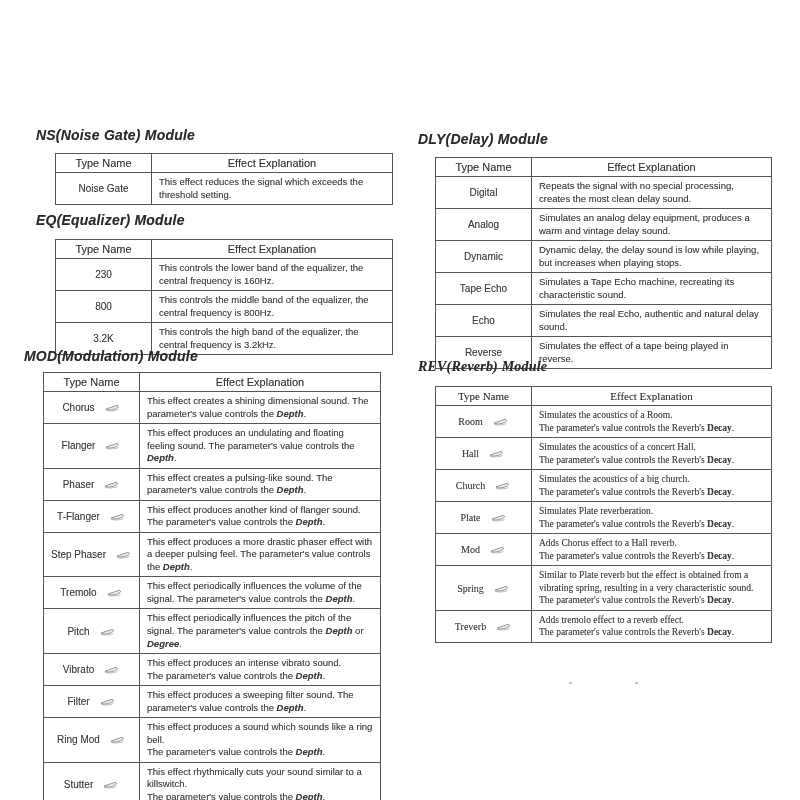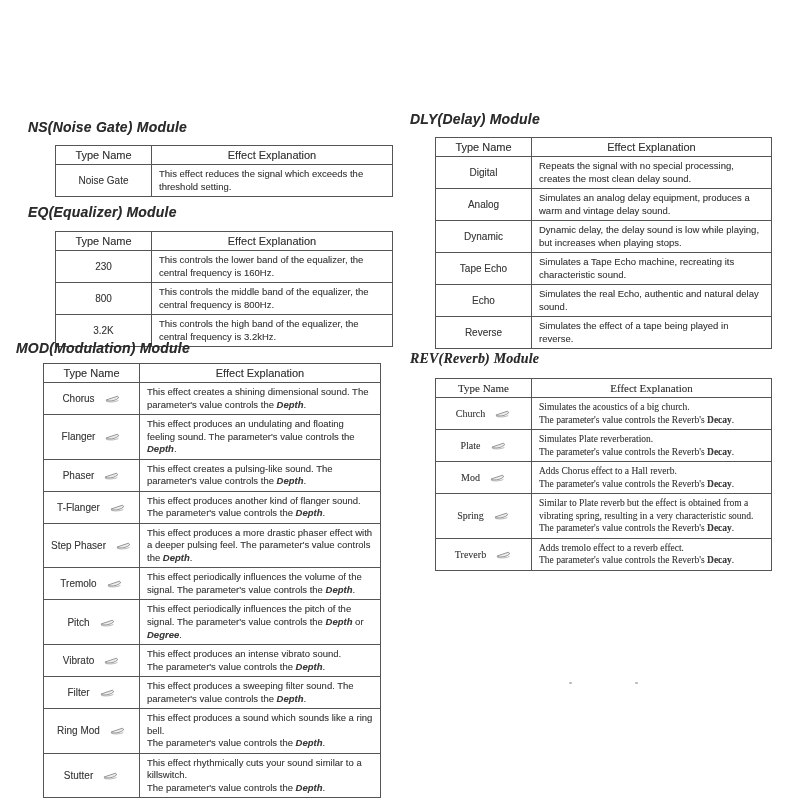--- a/index.html
+++ b/index.html
@@ -4,21 +4,21 @@
 <style>
   html,body{margin:0;padding:0;}
   body{
     width:800px;height:800px;position:relative;overflow:hidden;
     background:#ffffff;
     font-family:"Liberation Sans","DejaVu Sans",sans-serif;
     color:#3a3a3a;
   }
   .module{position:absolute;}
   .module-title{
-    margin:0;
+    margin:8px;
     font-size:14px;font-weight:700;font-style:italic;
     color:#2b2b2b;letter-spacing:.2px;
     text-shadow:0 0 .4px rgba(0,0,0,.35);
   }
   .fx-table{
     border-collapse:collapse;
     table-layout:fixed;
     background:#fff;
   }
   .fx-table th,.fx-table td{
@@ -41,21 +41,21 @@
     padding:3px 7px;height:25px;
     text-shadow:0 0 .4px rgba(0,0,0,.3);
   }
   .expl-cell b{font-weight:700;}
   .module-mod .expl-cell b{font-style:italic;}
   .pedal{flex:0 0 auto;}
   
   #sec-ns {left:28px; top:119px; width:370px;}
   #sec-eq {left:28px; top:204px; width:370px;}
   #sec-mod{left:16px; top:340px; width:370px;}
-  #sec-dly{left:410px;top:111px; width:368px;}
+  #sec-dly{left:410px;top:123px; width:368px;}
   #sec-rev{left:410px;top:351px; width:368px;font-family:Liberation Serif, serif;}
   #sec-ns .fx-table {margin:10px 0 0 27px;width:338px;}
   #sec-eq .fx-table {margin:11px 0 0 27px;width:338px;}
   #sec-mod .fx-table{margin:7px  0 0 27px;width:338px;}
   #sec-dly .fx-table{margin:10px 0 0 25px;width:337px;}
   #sec-rev .fx-table{margin:11px 0 0 25px;width:337px;}
   #sec-ns .expl-cell{height:22px;}
   
   .speck{position:absolute;width:3px;height:2px;background:#b9b9b9;border-radius:1px;}
   .speck.s1{left:569px;top:682px;}
@@ -295,20 +295,40 @@
   <table class="fx-table">
     <thead>
       <tr>
         <th class="c-type">Type Name</th>
         <th class="c-expl">Effect Explanation</th>
       </tr>
     </thead>
     <tbody>
         <tr>
           <td class="type-cell c-type"><span class="type-inner">
+              <span>Room</span>
+              <svg class="pedal" width="17" height="9" viewBox="0 0 22 11">
+                <path d="M2.5 7.5 L17.5 2.5 L19 4.6 L16.3 6.6 C12 8.8 7 9.1 3.4 8.4 Z" fill="#ededed" stroke="#7a7a7a" stroke-width="1"></path>
+                <path d="M3 9.4 C8.5 10.5 14.5 10 18.6 8.1" fill="none" stroke="#9a9a9a" stroke-width="0.9"></path>
+              </svg>
+            </span></td>
+          <td class="expl-cell">Simulates the acoustics of a Room.<br>The parameter's value controls the Reverb's <b>Decay</b>.</td>
+        </tr>
+        <tr>
+          <td class="type-cell c-type"><span class="type-inner">
+              <span>Hall</span>
+              <svg class="pedal" width="17" height="9" viewBox="0 0 22 11">
+                <path d="M2.5 7.5 L17.5 2.5 L19 4.6 L16.3 6.6 C12 8.8 7 9.1 3.4 8.4 Z" fill="#ededed" stroke="#7a7a7a" stroke-width="1"></path>
+                <path d="M3 9.4 C8.5 10.5 14.5 10 18.6 8.1" fill="none" stroke="#9a9a9a" stroke-width="0.9"></path>
+              </svg>
+            </span></td>
+          <td class="expl-cell">Simulates the acoustics of a concert Hall.<br>The parameter's value controls the Reverb's <b>Decay</b>.</td>
+        </tr>
+        <tr>
+          <td class="type-cell c-type"><span class="type-inner">
               <span>Church</span>
               <svg class="pedal" width="17" height="9" viewBox="0 0 22 11">
                 <path d="M2.5 7.5 L17.5 2.5 L19 4.6 L16.3 6.6 C12 8.8 7 9.1 3.4 8.4 Z" fill="#ededed" stroke="#7a7a7a" stroke-width="1"></path>
                 <path d="M3 9.4 C8.5 10.5 14.5 10 18.6 8.1" fill="none" stroke="#9a9a9a" stroke-width="0.9"></path>
               </svg>
             </span></td>
           <td class="expl-cell">Simulates the acoustics of a big church.<br>The parameter's value controls the Reverb's <b>Decay</b>.</td>
         </tr>
         <tr>
           <td class="type-cell c-type"><span class="type-inner">

